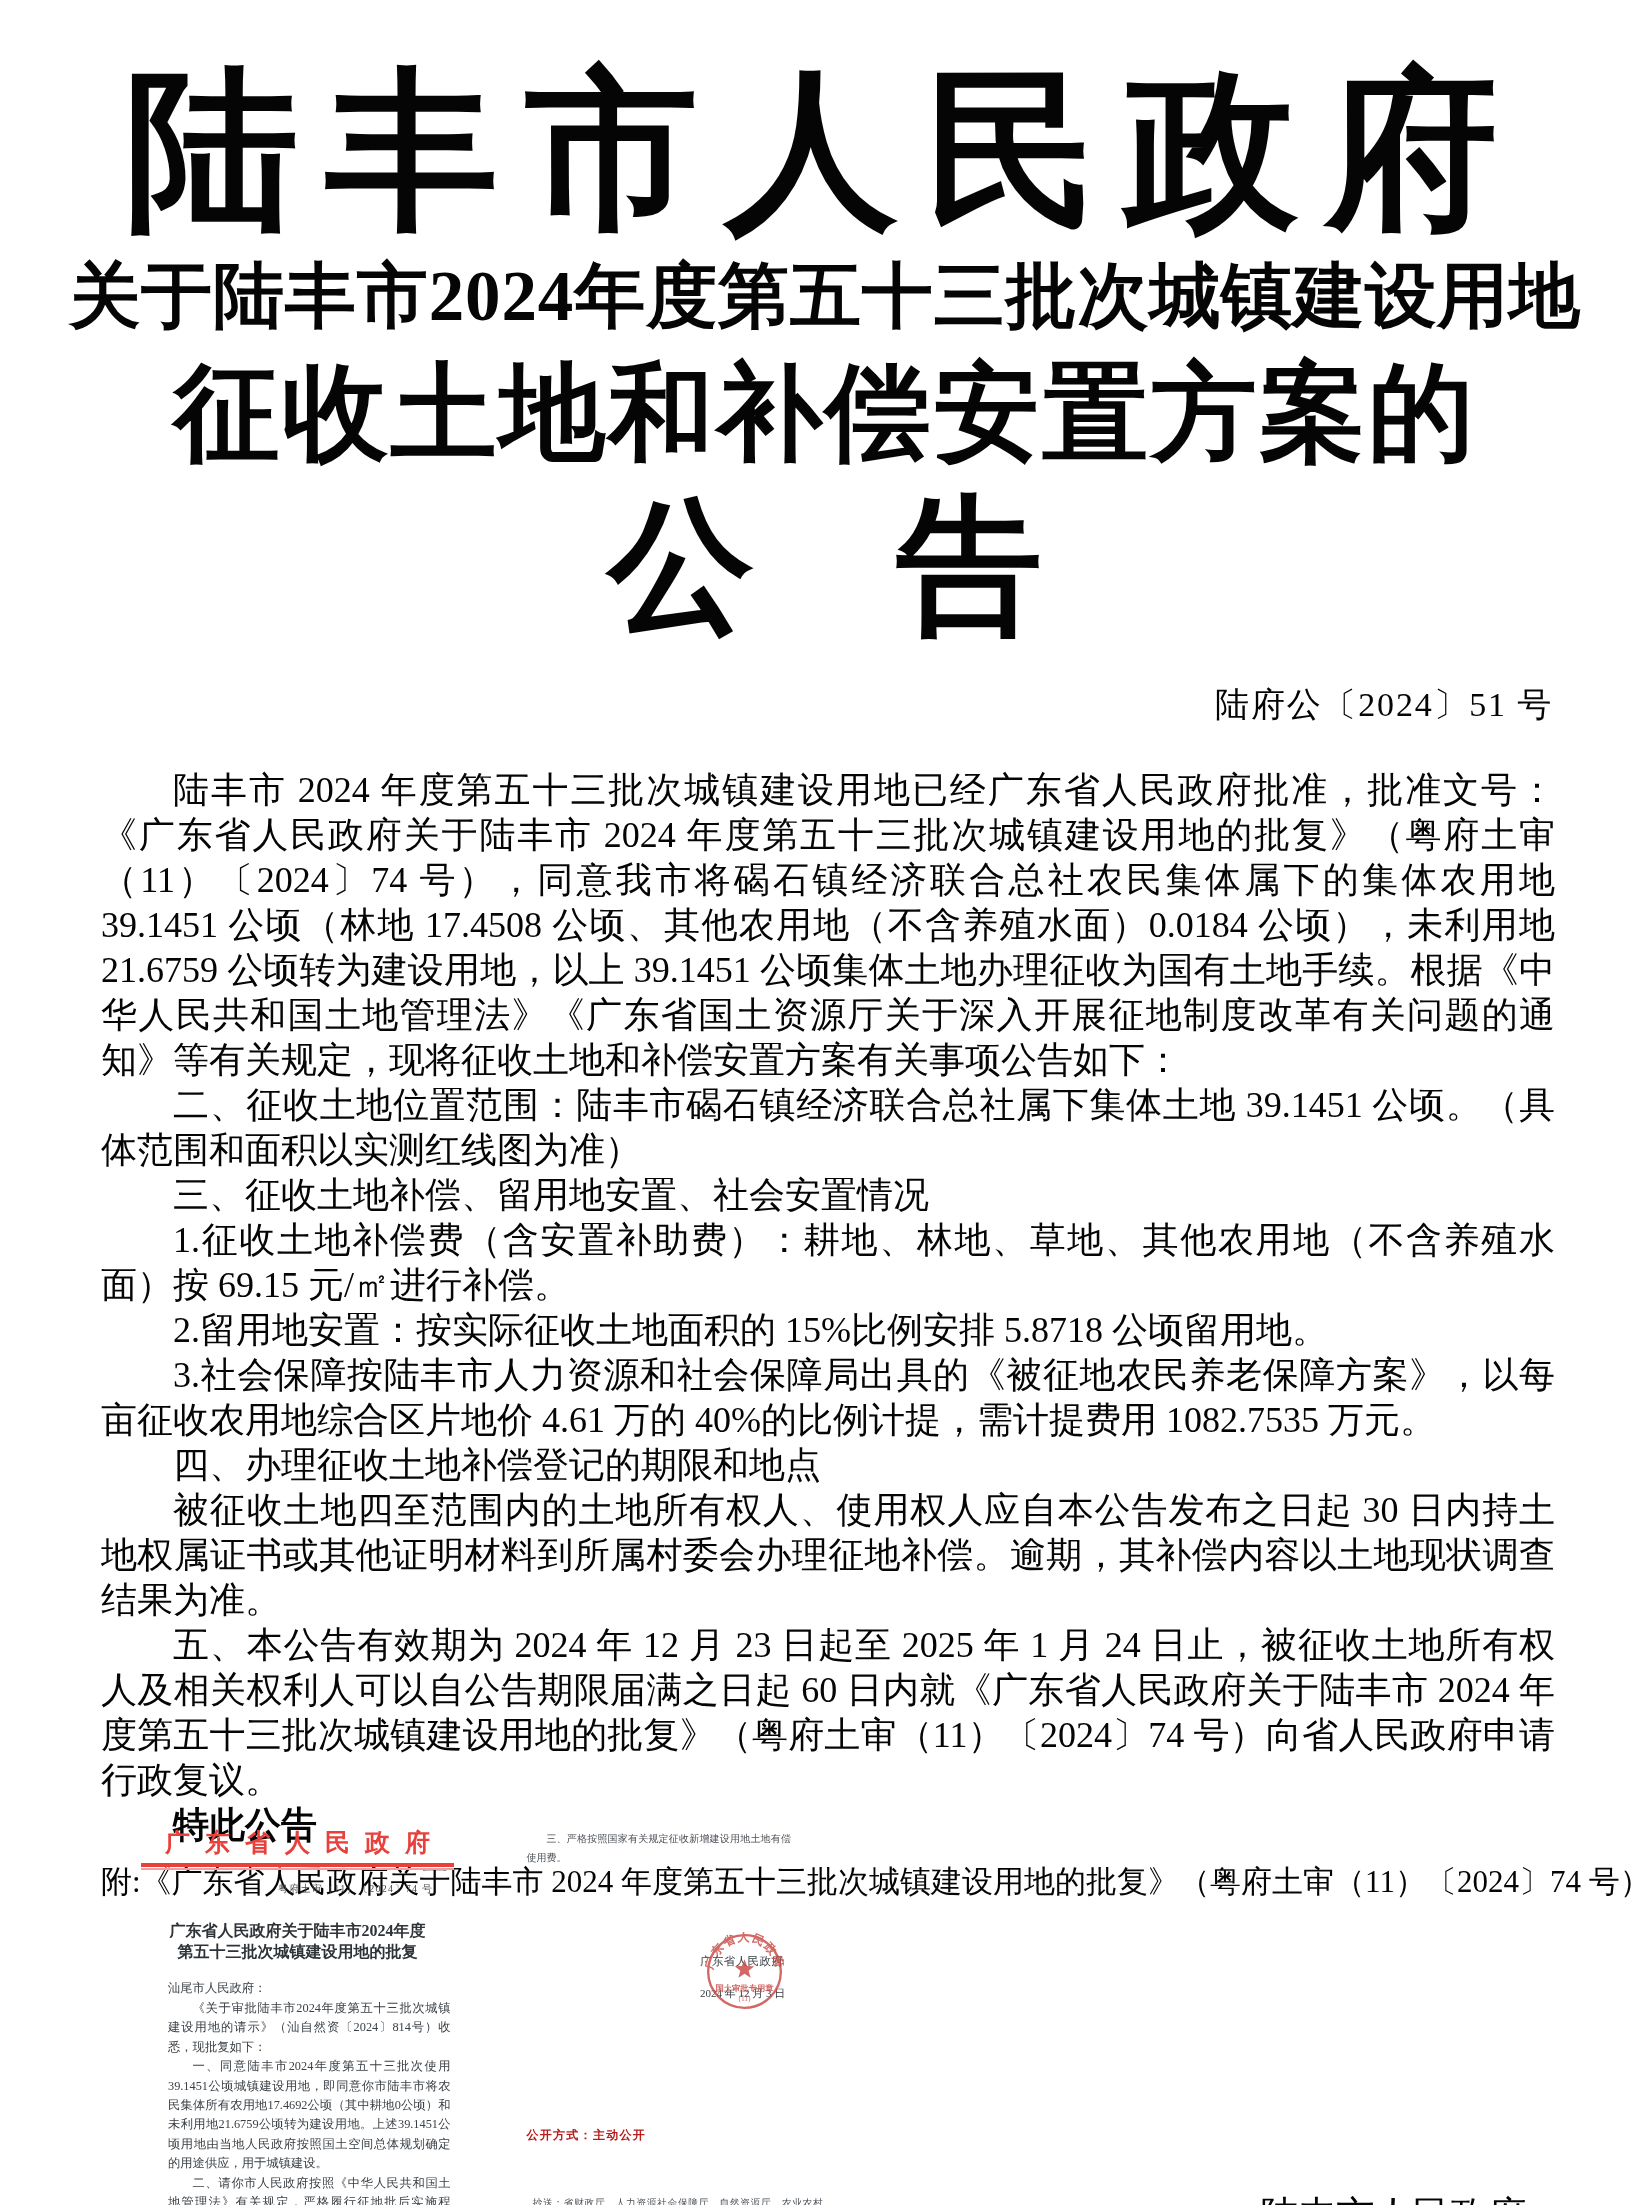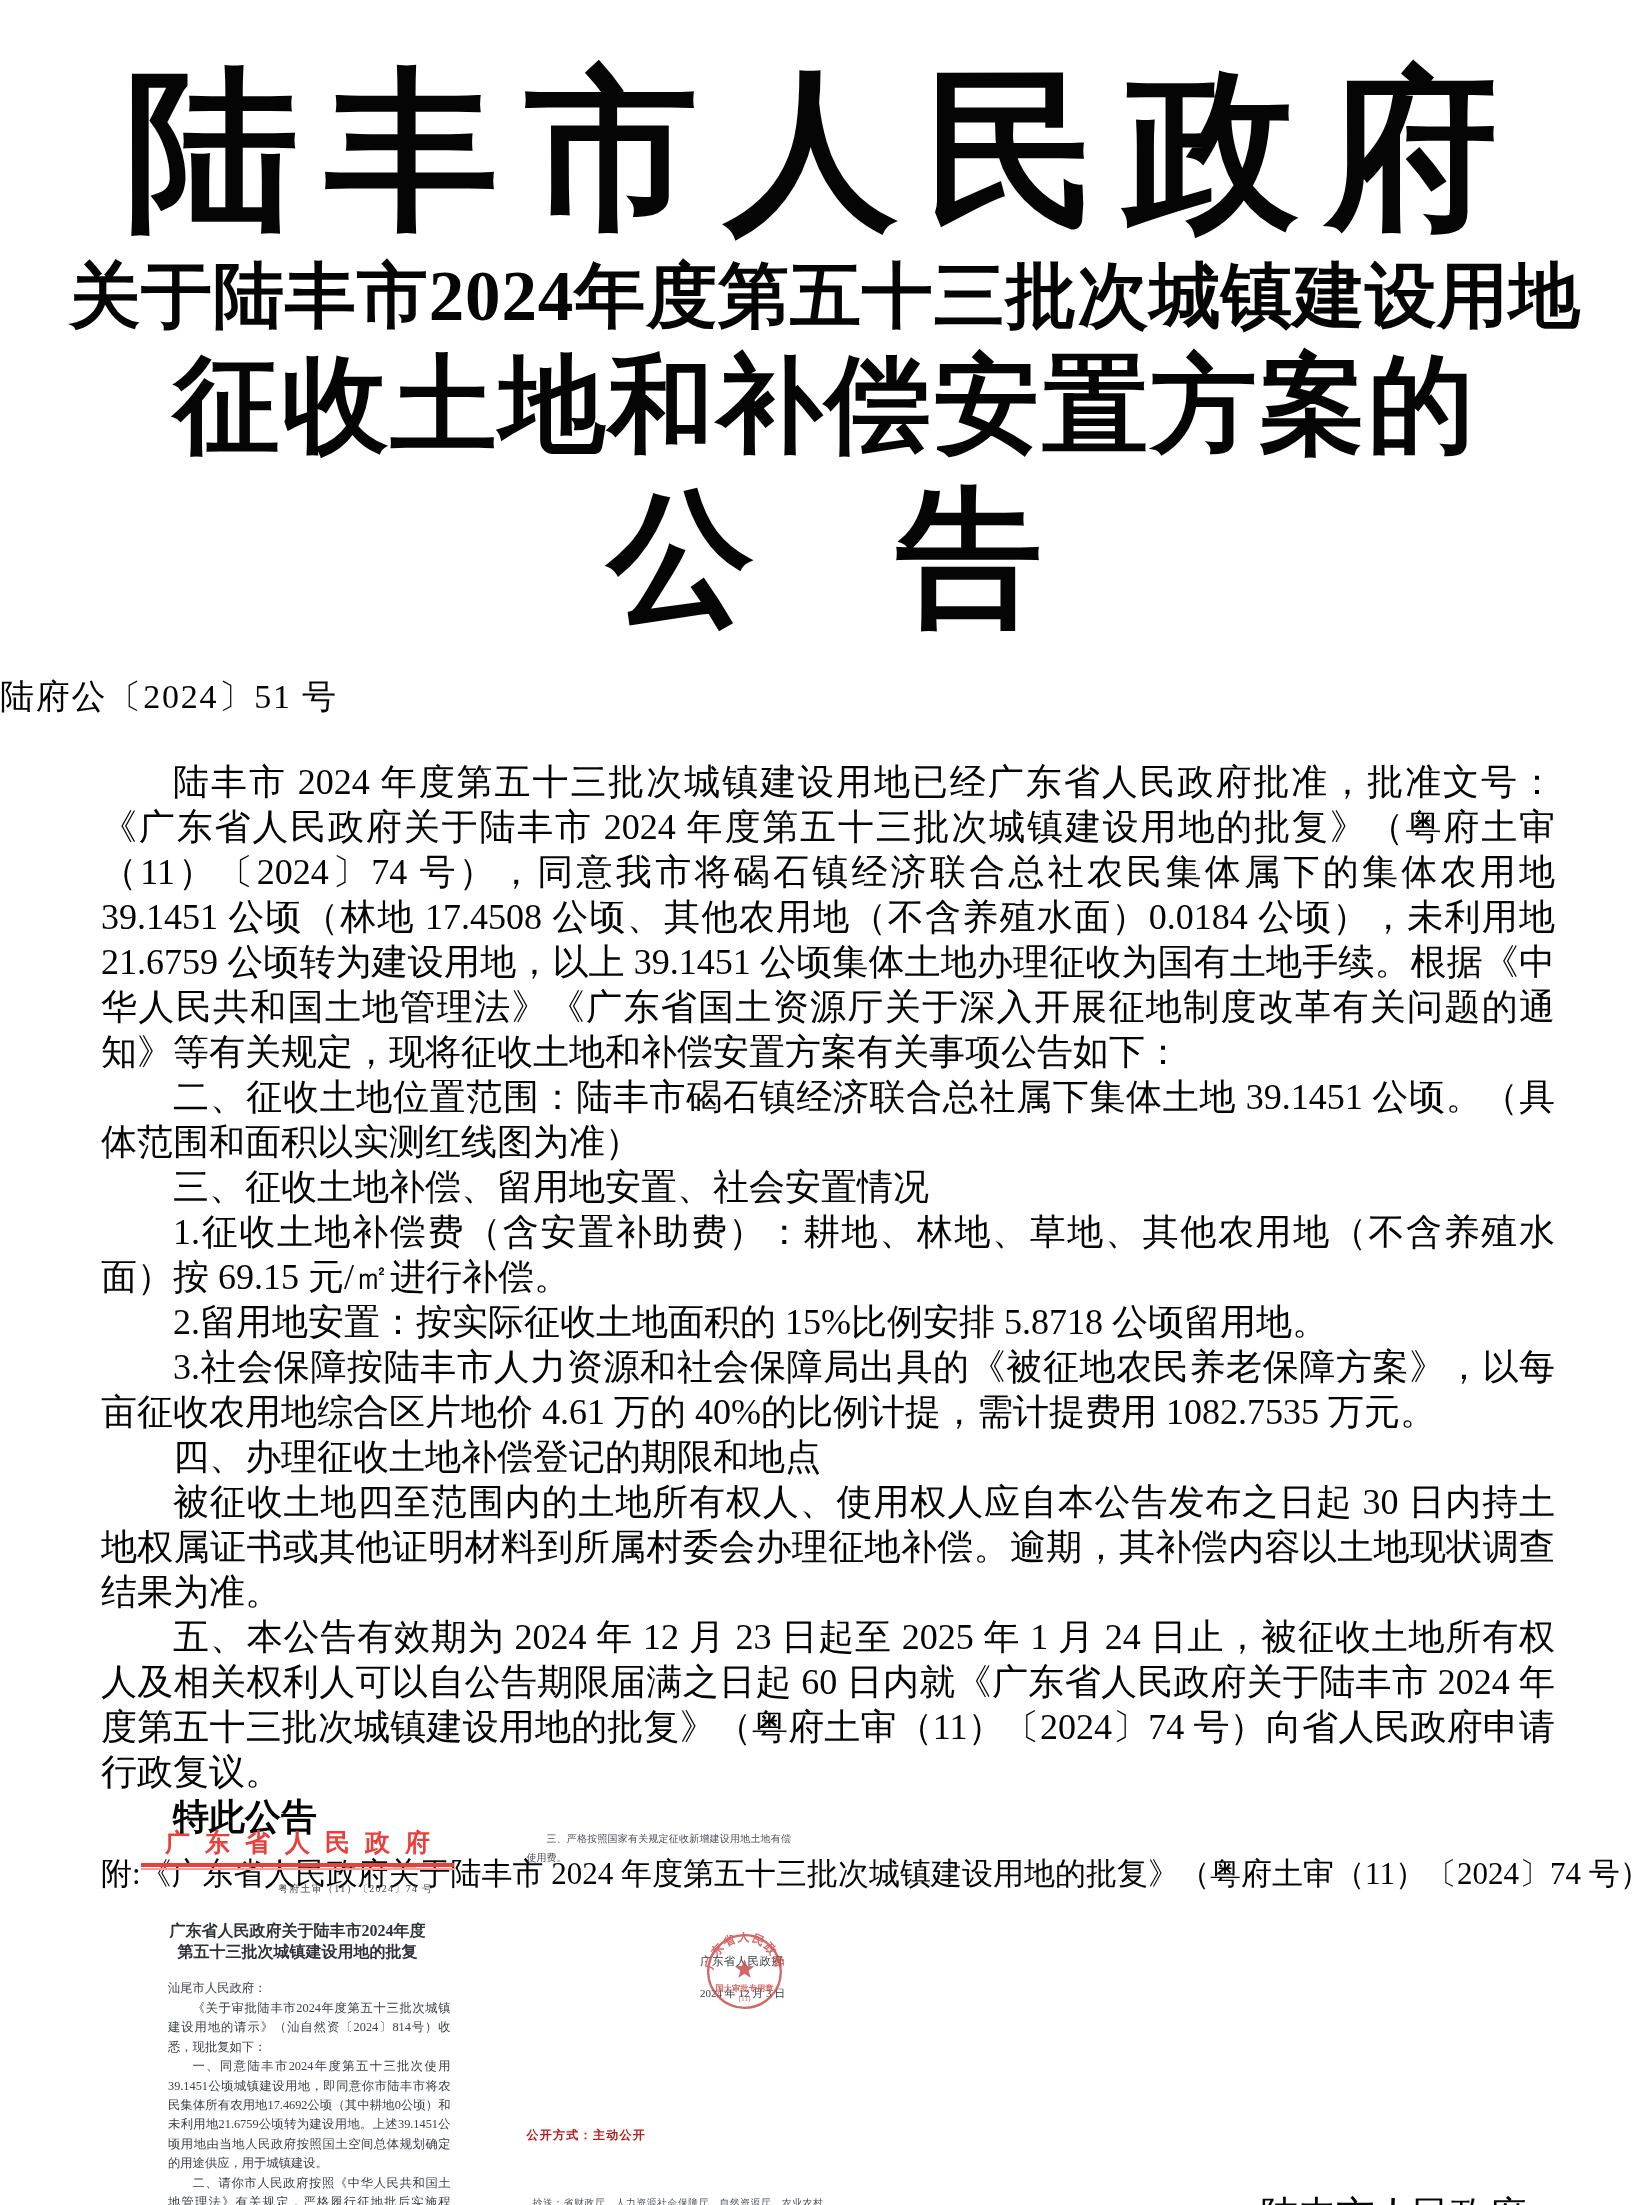--- a/index.html
+++ b/index.html
@@ -6,23 +6,23 @@
   .page {
     position:relative; width:1650px; height:2337px; background:#ffffff;
     color:#050505; font-family:"Liberation Serif","DejaVu Serif",serif;
     overflow:hidden;
   }
 
   
   .masthead { padding-top:65px; text-align:center; }
   .org-title { font-size:173px; font-weight:bold; letter-spacing:27px; line-height:1; white-space:nowrap; }
   .sub1 { margin-top:17.6px; font-size:71px; font-weight:bold; letter-spacing:0.9px; line-height:1.15; white-space:nowrap; }
-  .sub2 { margin-top:13px; font-size:106px; font-weight:bold; letter-spacing:2.6px; line-height:1.05; white-space:nowrap; }
+  .sub2 { margin-top:21px; font-size:106px; font-weight:bold; letter-spacing:2.6px; line-height:1.05; white-space:nowrap; }
   .heading { margin-top:24px; font-size:146px; font-weight:bold; line-height:1; word-spacing:106px; white-space:nowrap; }
-  .docnum { margin-top:42px; padding-right:97px; font-size:34px; letter-spacing:1.8px; }
+  .docnum { margin-top:42px; padding-right:97px; text-align:right; font-size:34px; letter-spacing:1.8px; }
 
   
   .body { margin:40px 95px 0 101px; font-size:36px; line-height:45px; text-align:justify; }
   .body p { margin:0; text-indent:2em; }
   .body p.closing { font-weight:bold; }
   .attach-note { margin:12.3px 0 0 101px; font-size:31px; line-height:44px; white-space:nowrap; }
 
   
   .scan { position:absolute; color:#3a4046; }
   .p1 { left:136px; top:1825px; width:323px; height:459px; }

